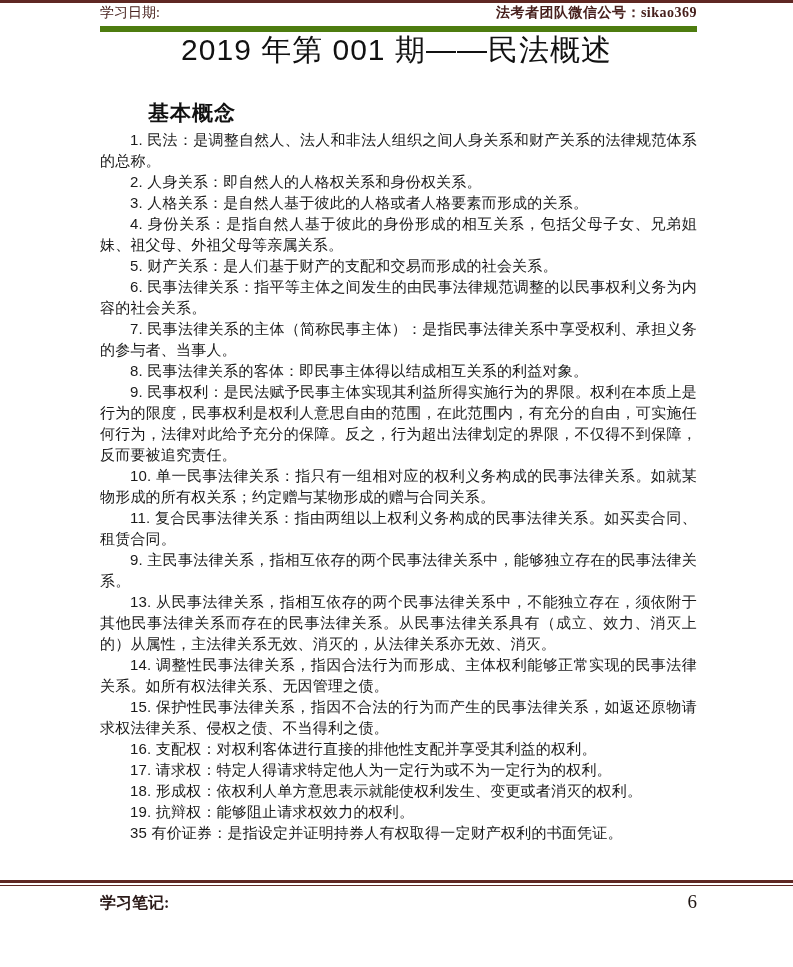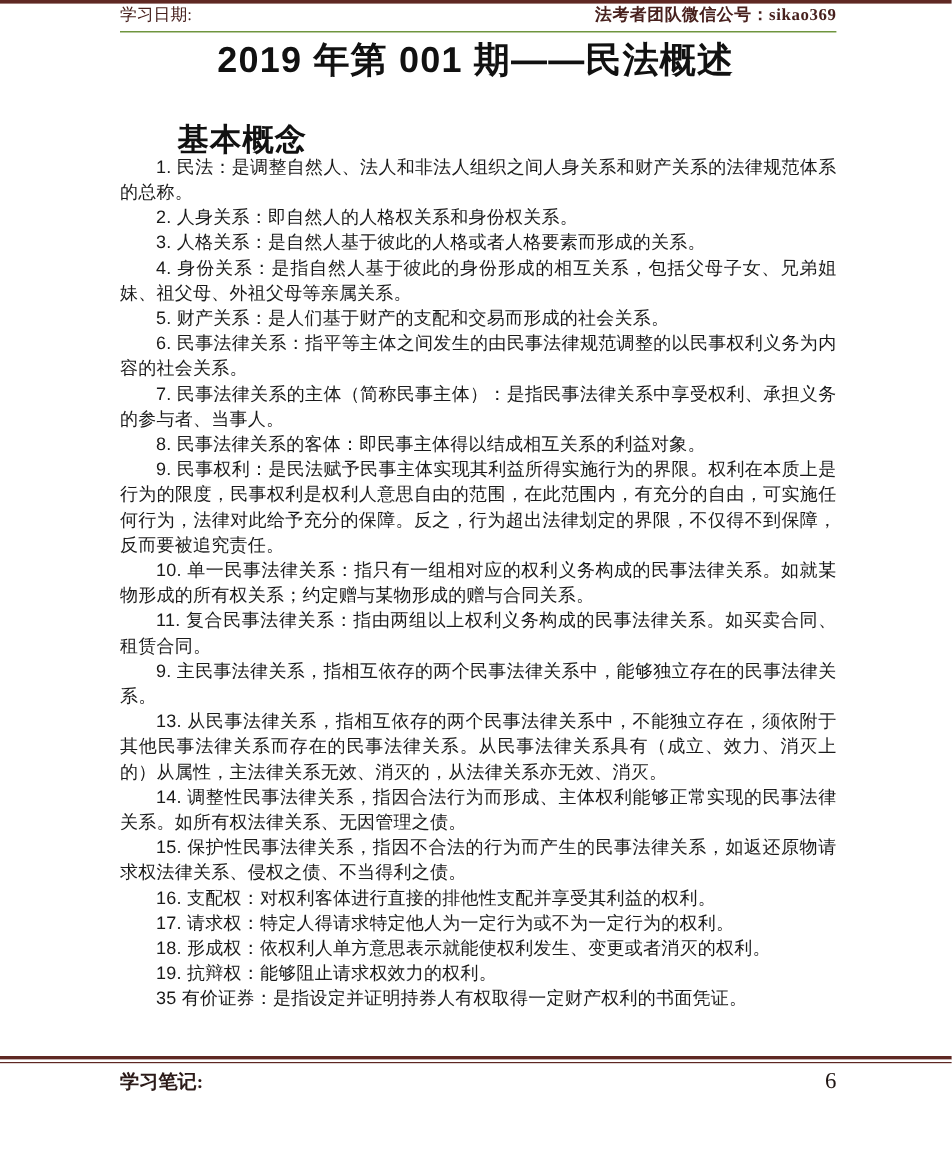--- a/index.html
+++ b/index.html
@@ -31,50 +31,50 @@
   }
   
   .header {
     position: absolute;
     top: 4px;
     left: 100px;
     width: 597px;
     display: flex;
     justify-content: space-between;
     align-items: center;
-    border-bottom: 1px solid #4d7c0f;
+    border-bottom: 6px solid #4d7c0f;
     padding-bottom: 4px;
     font-family: "Liberation Serif", serif;
     font-size: 14px;
     color: #47201d;
   }
   .header .right {
     font-weight: bold;
     letter-spacing: 0.5px;
   }
   
   .doc-title {
     position: absolute;
     top: 30px;
     left: 0;
     width: 793px;
     text-align: center;
     font-size: 30px;
-    font-weight: bold;
+    font-weight: normal;
     color: #111111;
     font-family: "Liberation Sans", sans-serif;
     margin: 0;
     letter-spacing: 1px;
   }
   
   .section-heading {
     position: absolute;
     top: 99px;
     left: 148px;
-    font-size: 26px;
+    font-size: 21px;
     font-weight: bold;
     color: #111111;
     margin: 0;
     letter-spacing: 1px;
   }
   
   .body-text {
     position: absolute;
     top: 129px;
     left: 100px;

